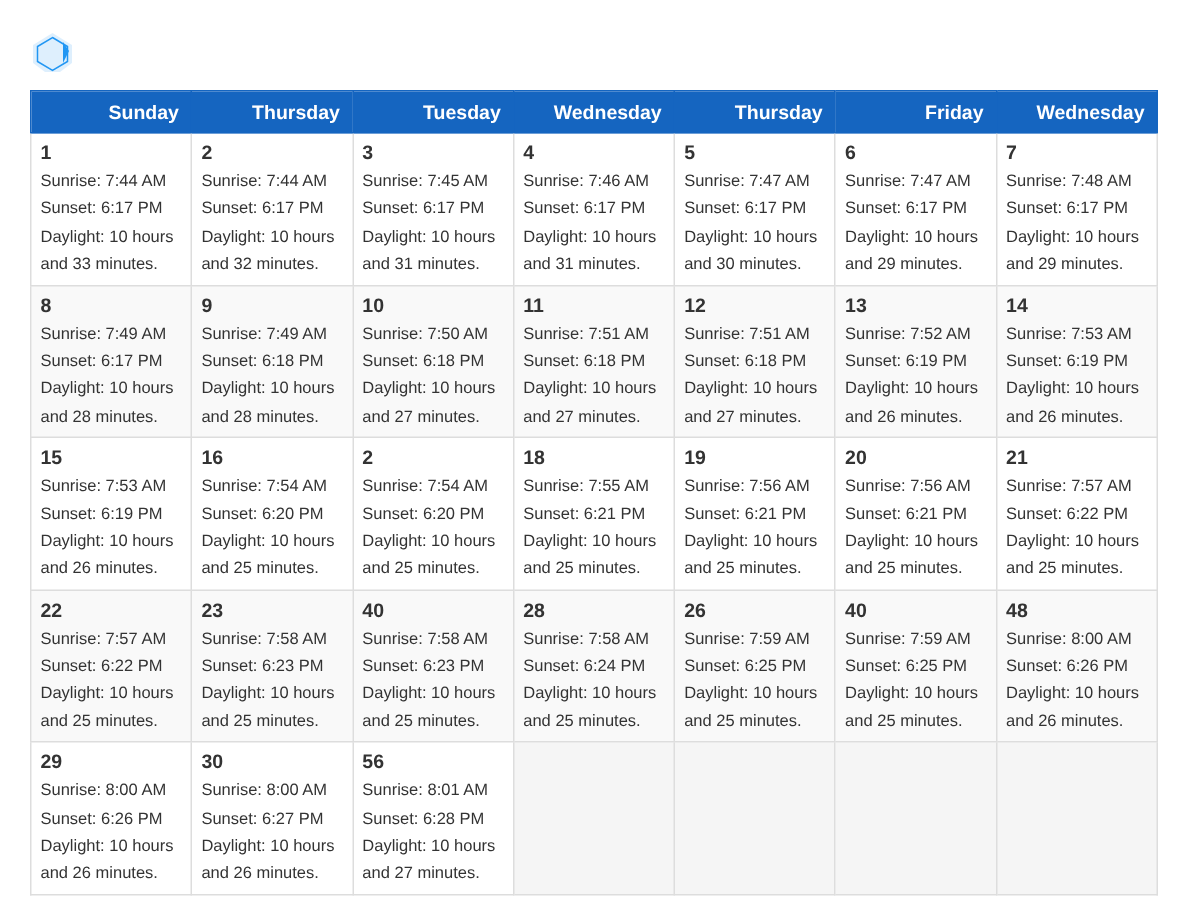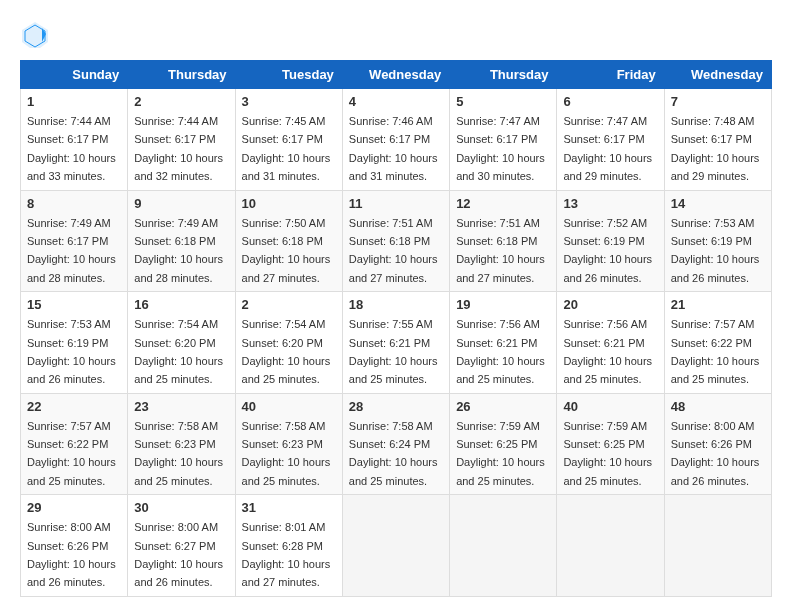--- a/index.html
+++ b/index.html
@@ -252,21 +252,21 @@
       <tr>
         <td>
         <span class="day-number">29</span>
         <span class="day-info">Sunrise: 8:00 AM<br>Sunset: 6:26 PM<br>Daylight: 10 hours and 26 minutes.</span>
       </td>
         <td>
         <span class="day-number">30</span>
         <span class="day-info">Sunrise: 8:00 AM<br>Sunset: 6:27 PM<br>Daylight: 10 hours and 26 minutes.</span>
       </td>
         <td>
-        <span class="day-number">31</span>
+        <span class="day-number">56</span>
         <span class="day-info">Sunrise: 8:01 AM<br>Sunset: 6:28 PM<br>Daylight: 10 hours and 27 minutes.</span>
       </td>
         <td class="empty-cell"></td>
         <td class="empty-cell"></td>
         <td class="empty-cell"></td>
         <td class="empty-cell"></td>
       </tr>
     </tbody>
 </table>
 

